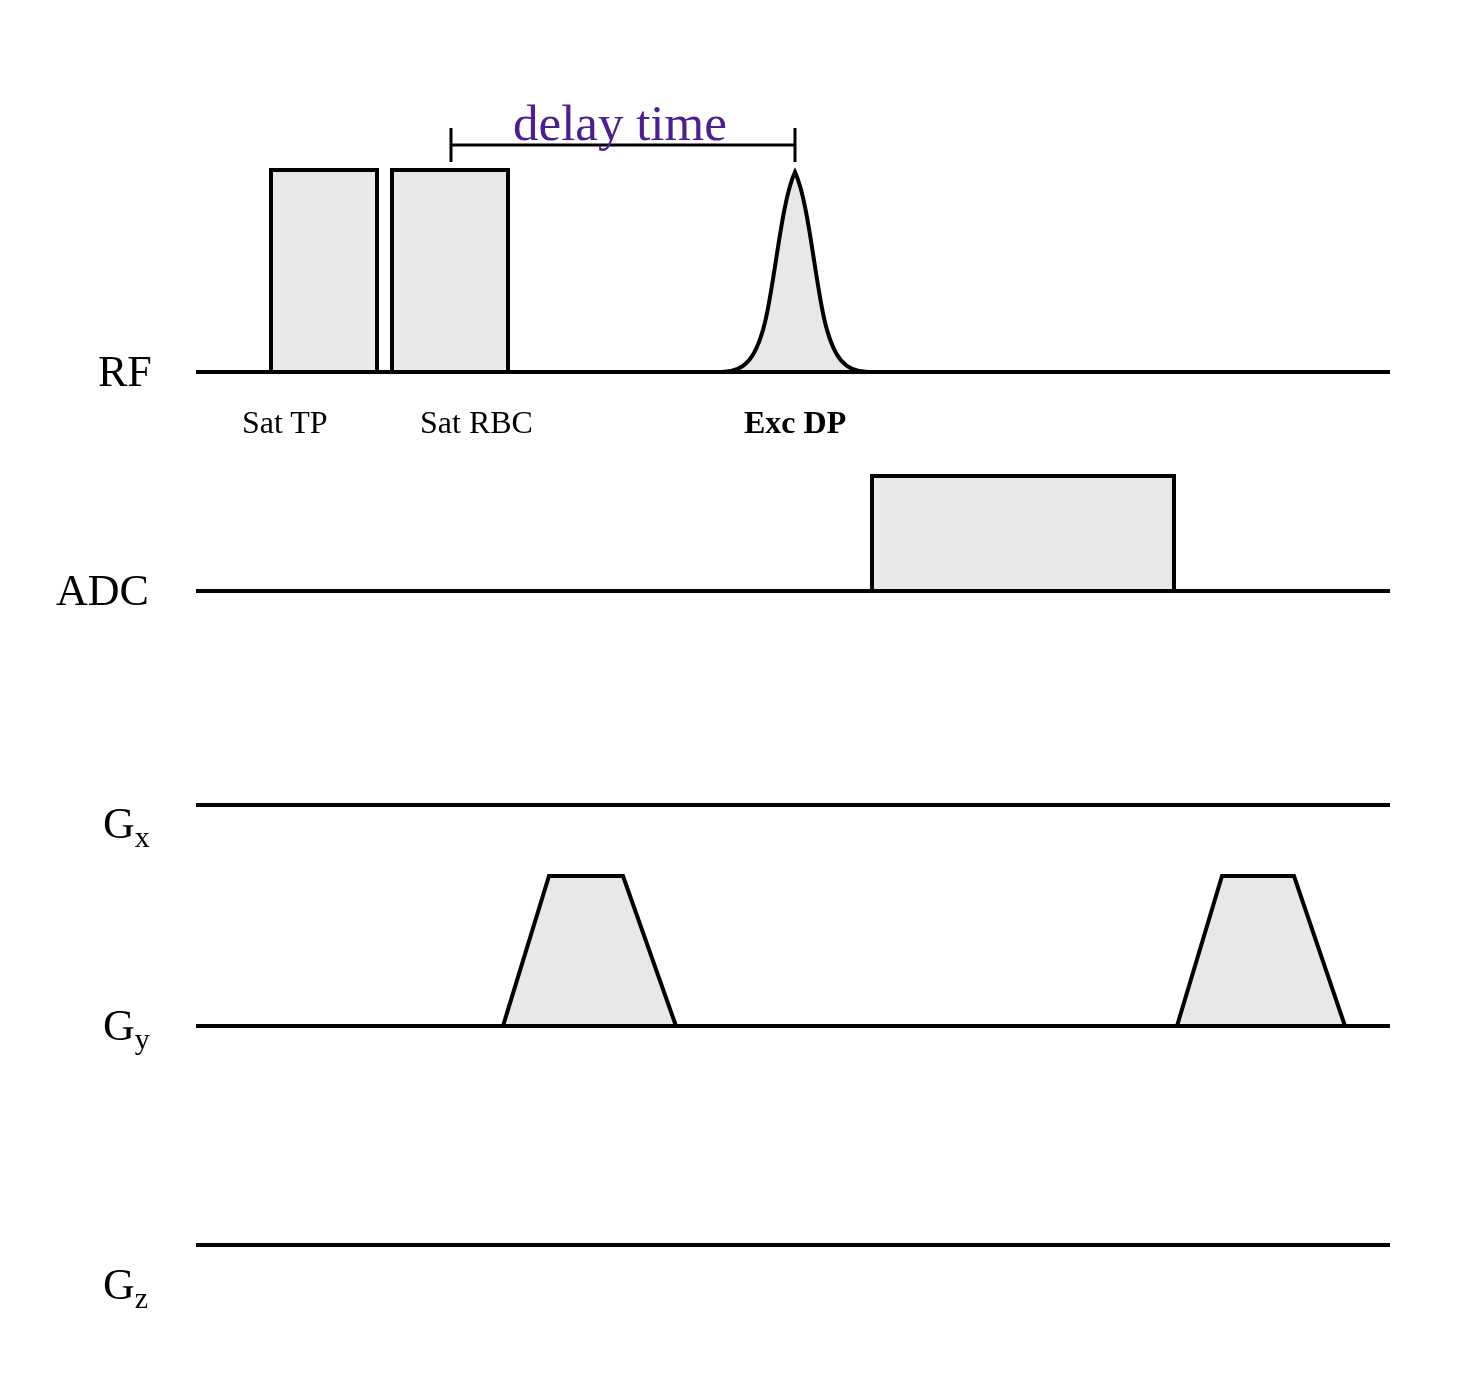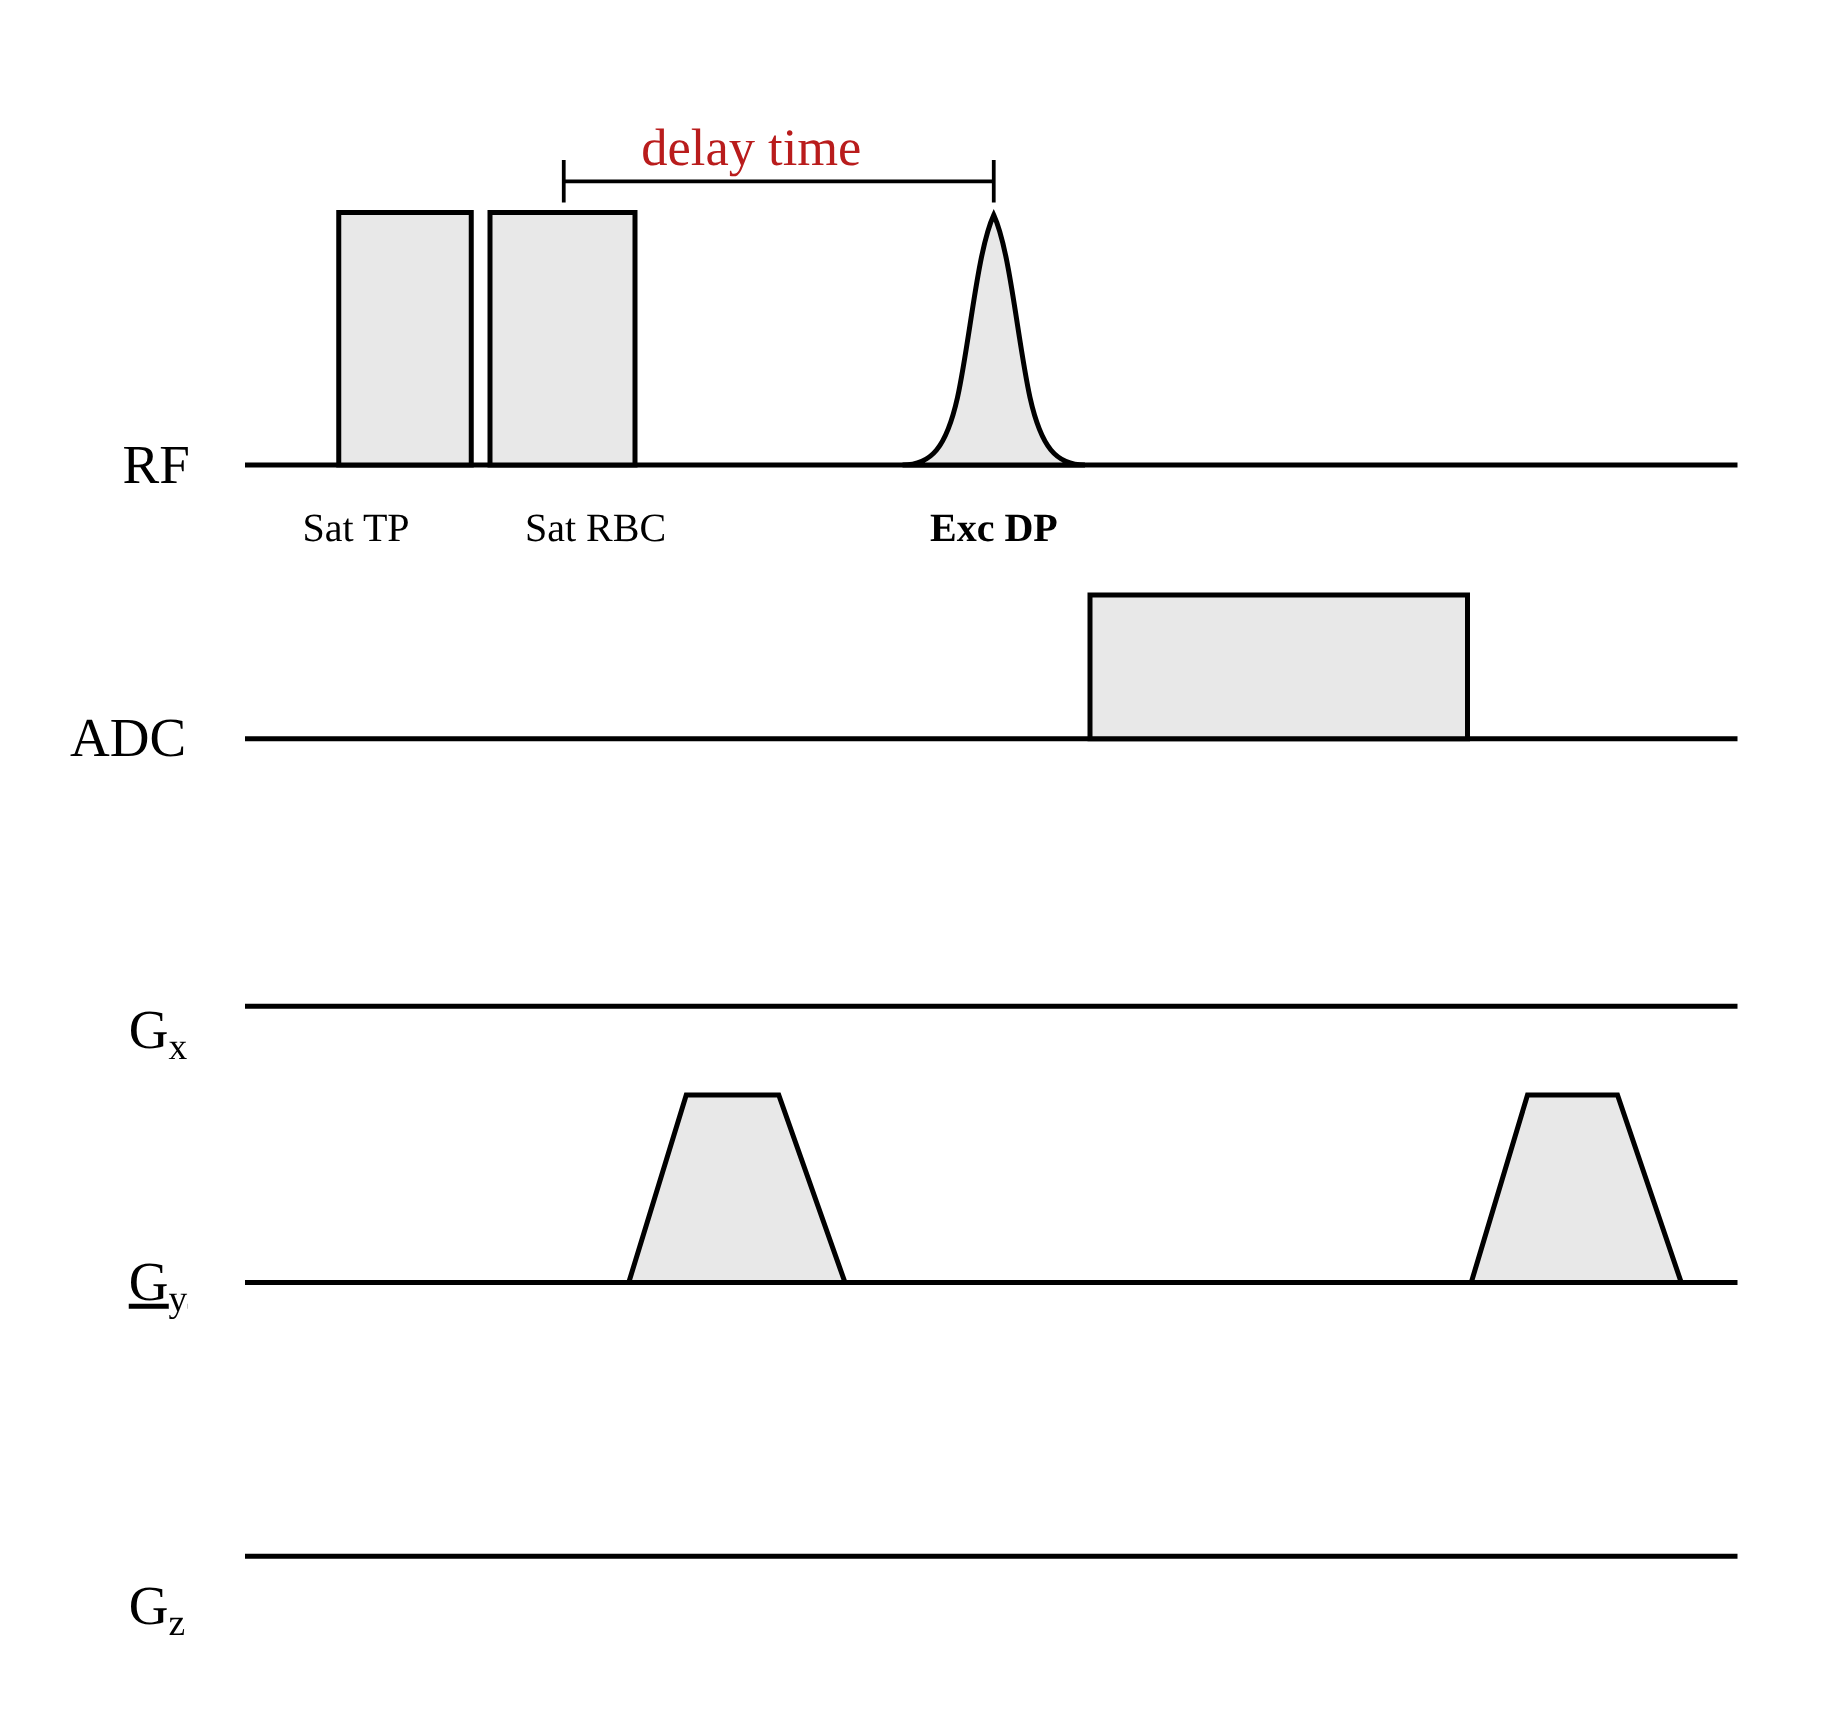--- a/index.html
+++ b/index.html
@@ -41,23 +41,23 @@
     position: absolute;
     font-family: "Liberation Serif", serif;
     font-size: 32px;
     line-height: 1;
     color: #000;
     white-space: nowrap;
   }
   .delay-label {
     position: absolute;
     font-family: "Liberation Serif", serif;
-    font-size: 42px;
+    font-size: 51px;
     line-height: 1;
-    color: #b91c1c;
+    color: #4c1d95;
     white-space: nowrap;
   }
 </style>
 </head>
 <body>
 
 <div id="stage">
 
   <svg id="seq" viewBox="0 0 1458 1374">
 
@@ -100,21 +100,21 @@
   </div>
 
   <div class="axis-label" style="left:56px; top:569px;text-align:right;">
     <span>ADC</span>
   </div>
 
   <div class="axis-label" style="left:103px; top:802px;">
     <span>G</span><span class="sub">x</span>
   </div>
 
-  <div class="axis-label" style="left:103px; top:1004px;text-decoration:underline;">
+  <div class="axis-label" style="left:103px; top:1004px;">
     <span>G</span><span class="sub">y</span>
   </div>
 
   <div class="axis-label" style="left:103px; top:1223px;margin-top:40px;">
     <span>G</span><span class="sub">z</span>
   </div>
 
   <div class="pulse-label" style="left:242px; top:406px;">Sat TP</div>
 
   <div class="pulse-label" style="left:390px; top:406px;margin-left:30px;">Sat RBC</div>

